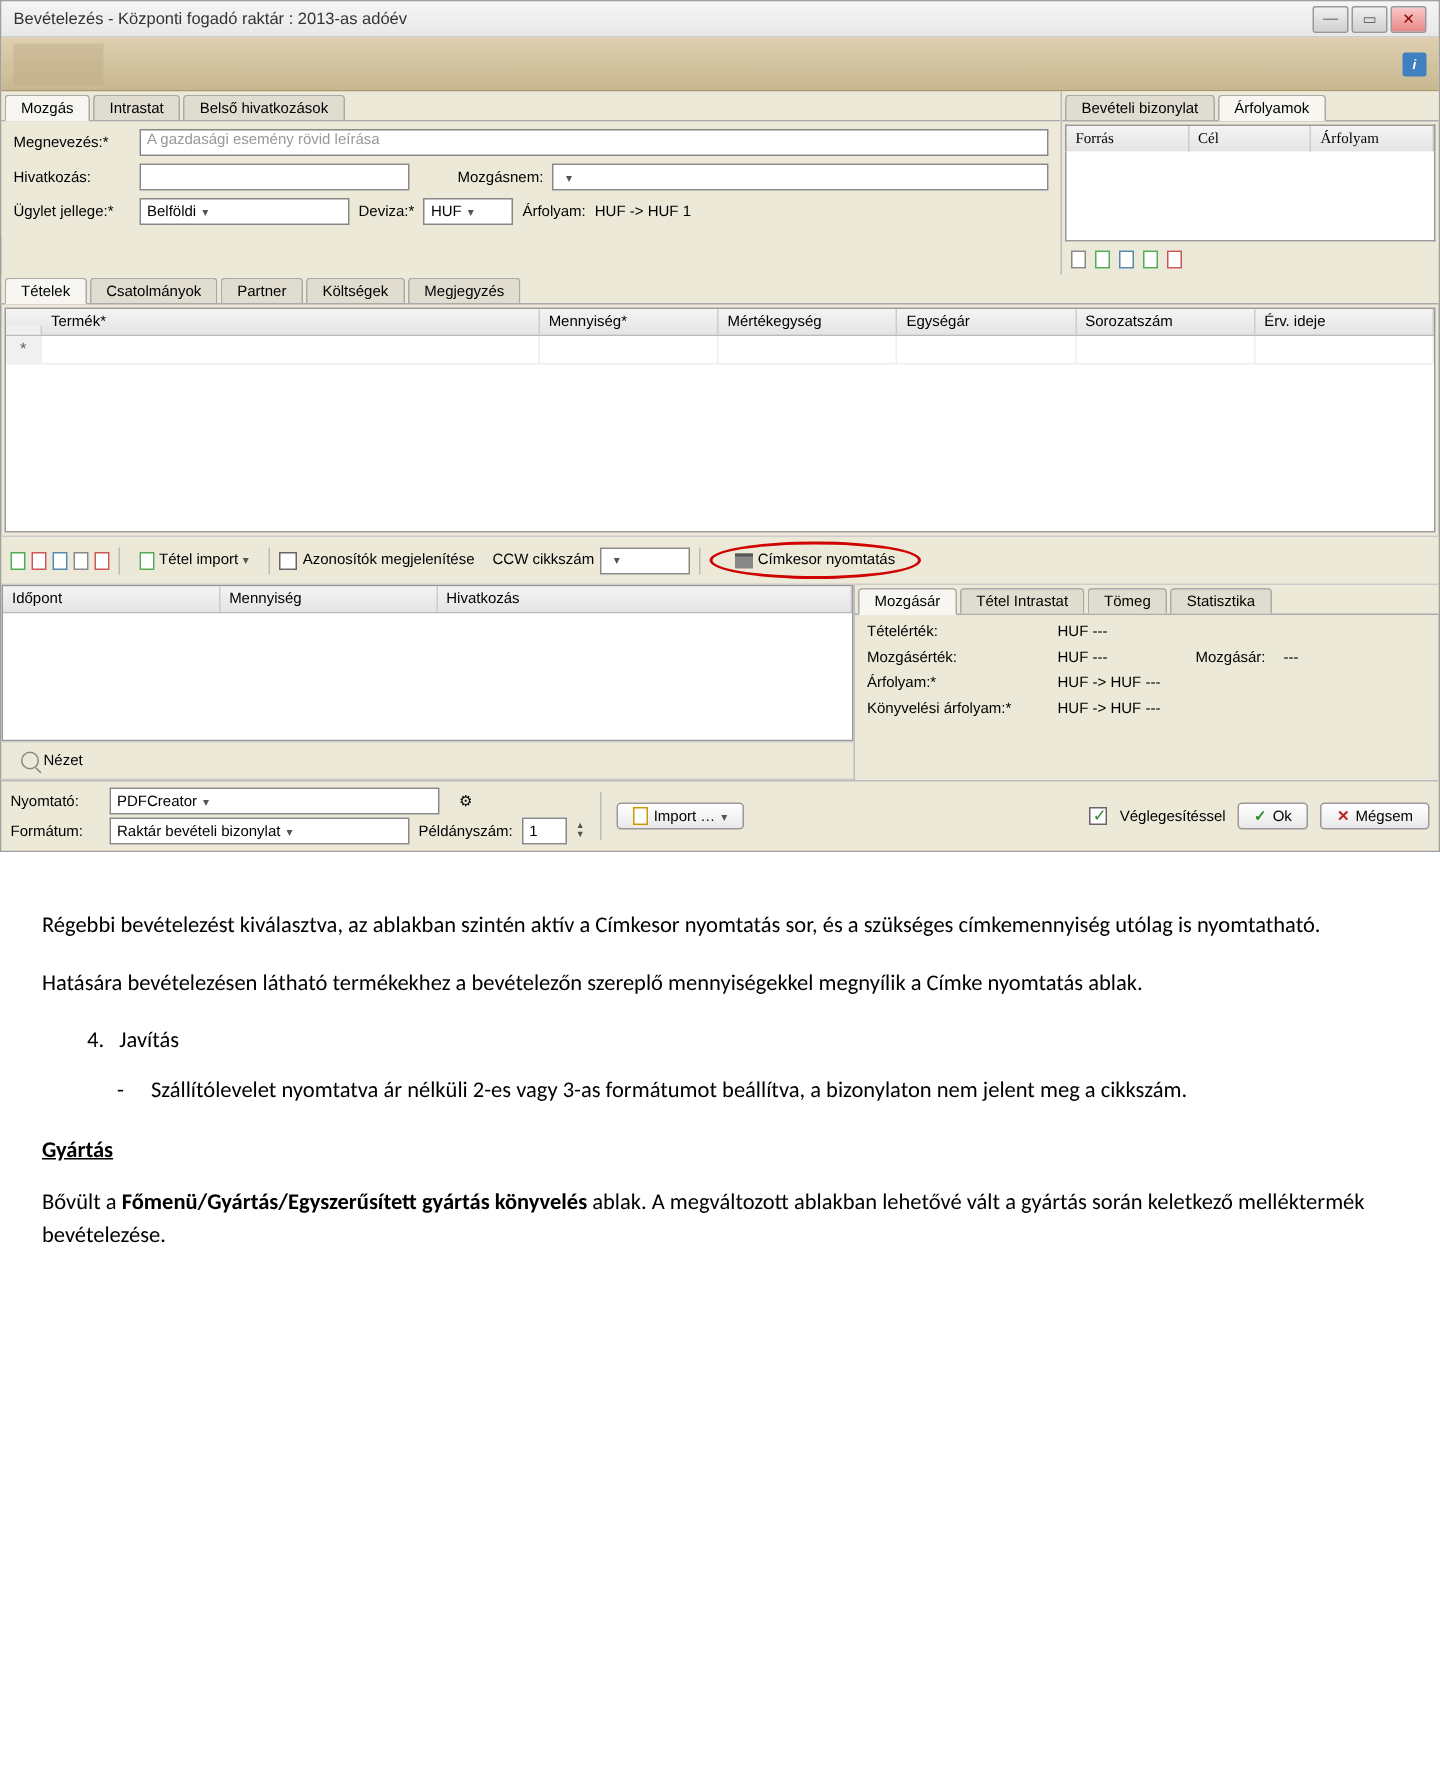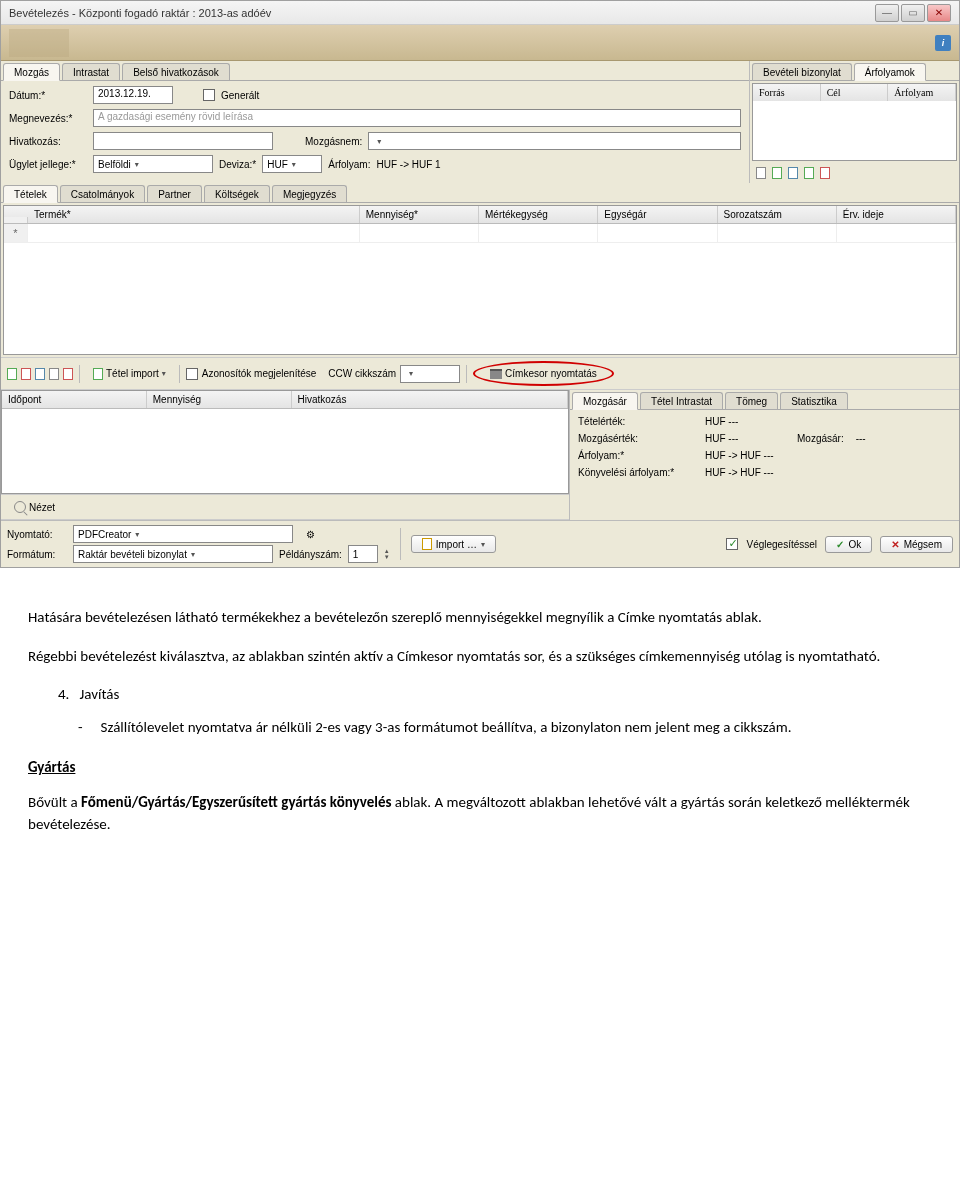--- a/index.html
+++ b/index.html
@@ -11,21 +11,21 @@
   .titlebar-btns { display: flex; gap: 2px; }
   .titlebar-btn { width: 24px; height: 18px; background: linear-gradient(#f0f0f0,#d0d0d0); border: 1px solid #999; border-radius: 2px; display: flex; align-items: center; justify-content: center; font-size: 10px; color: #666; }
   .titlebar-btn.close { background: linear-gradient(#f8c8c8,#e88888); color: #800; }
   
   .ribbon { background: linear-gradient(#decfb0, #c8b890); height: 36px; display: flex; align-items: center; justify-content: flex-end; padding: 0 8px; border-bottom: 1px solid #a89870; }
   .ribbon .logo { width: 60px; height: 28px; background: #b8a880; margin-right: auto; opacity: 0.4; }
   .info-icon { width: 16px; height: 16px; background: #4080c0; color: #fff; display: flex; align-items: center; justify-content: center; font-style: italic; font-weight: bold; border-radius: 2px; font-size: 9px; }
   
   .split { display: flex; }
   .left-col { flex: 1; }
-  .right-col { width: 210px; border-left: 1px solid #bbb; background: #ece9d8; }
+  .right-col { width: 252px; border-left: 1px solid #bbb; background: #ece9d8; }
   
   .tabs { display: flex; background: #ece9d8; border-bottom: 1px solid #aaa; padding: 2px 2px 0 2px; gap: 2px; }
   .tab { padding: 3px 10px 2px 10px; background: #e0ddd0; border: 1px solid #aaa; border-bottom: none; border-radius: 3px 3px 0 0; font-size: 10px; cursor: pointer; }
   .tab.active { background: #f8f6f0; border-bottom: 1px solid #f8f6f0; margin-bottom: -1px; font-weight: normal; }
   
   .form-area { background: #ece9d8; padding: 4px 8px; font-size: 10px; }
   .form-row { display: flex; align-items: center; gap: 6px; margin-bottom: 3px; min-height: 20px; }
   .flabel { min-width: 78px; }
   .finput { background: #fff; border: 1px solid #888; padding: 1px 4px; height: 18px; }
   .fselect { display: inline-flex; align-items: center; background: #fff; border: 1px solid #888; padding: 0 2px 0 4px; height: 18px; }
@@ -97,43 +97,36 @@
 
   <div class="split">
     <div class="left-col">
       <div class="tabs">
         <div class="tab active">Mozgás</div>
         <div class="tab">Intrastat</div>
         <div class="tab">Belső hivatkozások</div>
       </div>
       <div class="form-area">
         <div class="form-row">
-          <span class="flabel">Dátum:*</span>
-          <span class="finput" style="width:80px">2013.12.19.</span>
-          <span style="width:18px"></span>
-          <span class="checkbox"></span>
-          <span>Generált</span>
-        </div>
-        <div class="form-row">
           <span class="flabel">Megnevezés:*</span>
           <span class="finput placeholder" style="flex:1">A gazdasági esemény rövid leírása</span>
         </div>
         <div class="form-row">
           <span class="flabel">Hivatkozás:</span>
           <span class="finput" style="width:180px"></span>
           <span style="width:20px"></span>
           <span>Mozgásnem:</span>
           <span class="fselect" style="flex:1">
               <span></span>
               <span class="chev">▾</span>
             </span>
         </div>
         <div class="form-row">
           <span class="flabel">Ügylet jellege:*</span>
-          <span class="fselect" style="width:120px">
+          <span class="fselect" style="width:140px">
               <span>Belföldi</span>
               <span class="chev">▾</span>
             </span>
           <span>Deviza:*</span>
           <span class="fselect" style="width:60px">
               <span>HUF</span>
               <span class="chev">▾</span>
             </span>
           <span>Árfolyam:</span>
           <span>HUF  -&gt;  HUF   1</span>
@@ -317,22 +310,22 @@
       </span>
     <span class="btn">
         <span class="x-ico">✕</span>
         <span>Mégsem</span>
       </span>
   </div>
 
 </div>
 
 <div class="doc-text">
+  <p>Régebbi bevételezést kiválasztva, az ablakban szintén aktív a Címkesor nyomtatás sor, és a szükséges címkemennyiség utólag is nyomtatható.</p>
   <p>Hatására bevételezésen látható termékekhez a bevételezőn szereplő mennyiségekkel megnyílik a Címke nyomtatás ablak.</p>
-  <p>Régebbi bevételezést kiválasztva, az ablakban szintén aktív a Címkesor nyomtatás sor, és a szükséges címkemennyiség utólag is nyomtatható.</p>
   <p class="num-item">
     <span>4.</span>&nbsp;&nbsp;&nbsp;<span>Javítás</span>
   </p>
   <div class="bullet-item">
     <span>-</span>
     <span>Szállítólevelet nyomtatva ár nélküli 2-es vagy 3-as formátumot beállítva, a bizonylaton nem jelent meg a cikkszám.</span>
   </div>
   <p class="heading"><strong class="underline">Gyártás</strong></p>
   <p>
     <span>Bővült a </span><strong>Főmenü/Gyártás/Egyszerűsített gyártás könyvelés</strong><span> ablak. A megváltozott ablakban lehetővé vált a gyártás során keletkező melléktermék bevételezése.</span>

